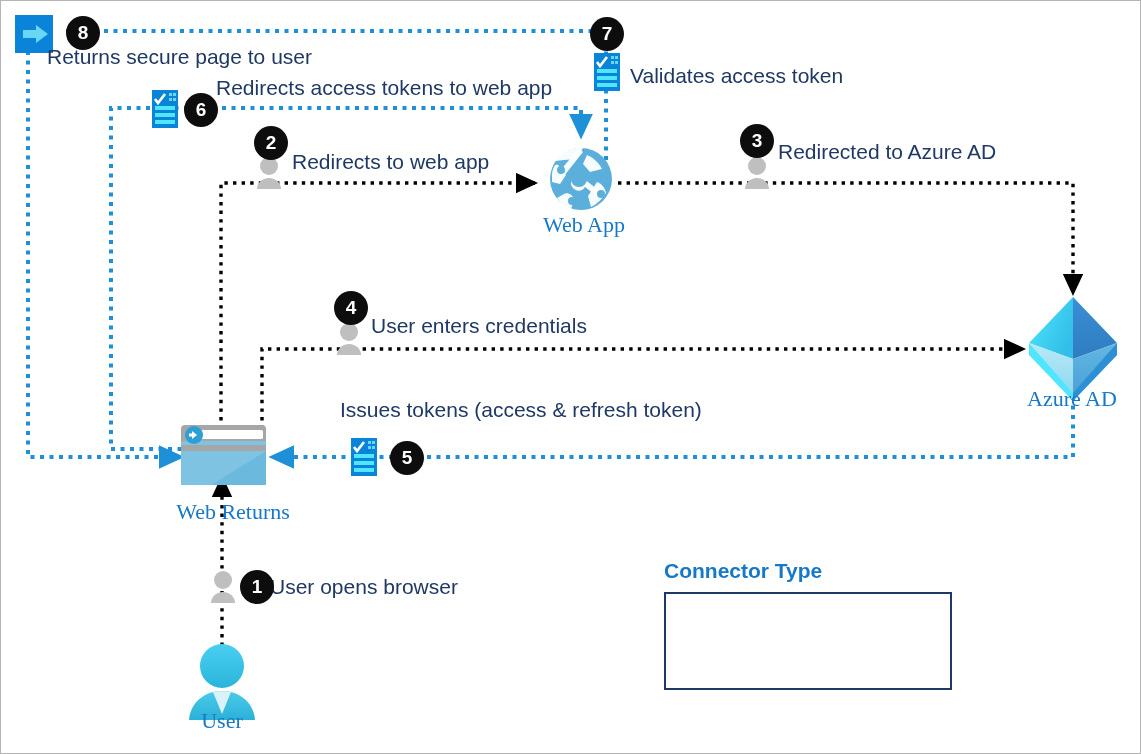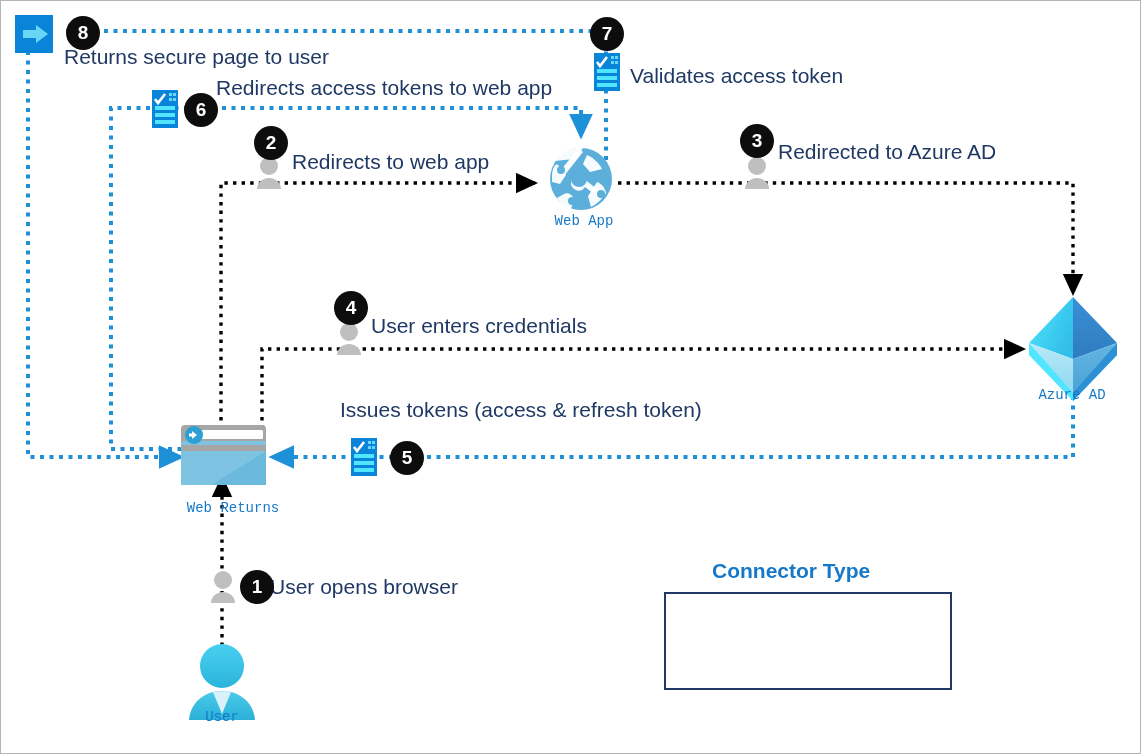--- a/index.html
+++ b/index.html
@@ -17,22 +17,22 @@
     position:absolute;
     color:#1F3864;
     font-size:21px;
     font-family:"Liberation Sans", sans-serif;
     white-space:nowrap;
     line-height:1;
   }
   .nodelbl{
     position:absolute;
     color:#1678C8;
-    font-size:14px;
-    font-family:Liberation Mono, monospace;
+    font-size:22px;
+    font-family:Liberation Serif, serif;
     white-space:nowrap;
     text-align:center;
     line-height:1;
   }
   .bubble{
     position:absolute;
     width:34px;height:34px;border-radius:50%;
     background:#0d0d0d;color:#ffffff;
     font-size:19px;font-weight:bold;
     display:flex;align-items:center;justify-content:center;
@@ -45,21 +45,20 @@
     background:#ffffff;
     box-sizing:border-box;
     z-index:7;
   }
   .legendtitle{
     position:absolute;
     color:#1678C8;
     font-size:21px;font-weight:bold;
     font-family:"Liberation Sans", sans-serif;
     white-space:nowrap;
-    margin-left:48px;
   }
   .legendlbl{
     position:absolute;
     color:#1F3864;
     font-size:21px;
     font-family:"Liberation Sans", sans-serif;
     white-space:nowrap;
   }
 </style>
 </head>
@@ -264,21 +263,21 @@
   <div class="bubble" style="left:589px;top:16px;">7</div>
   <div class="bubble" style="left:65px;top:15px;">8</div>
 
   <div class="lbl" style="left:269px;top:575px;">User opens browser</div>
   <div class="lbl" style="left:291px;top:150px;">Redirects to web app</div>
   <div class="lbl" style="left:777px;top:140px;">Redirected to Azure AD</div>
   <div class="lbl" style="left:370px;top:314px;">User enters credentials</div>
   <div class="lbl" style="left:215px;top:76px;">Redirects access tokens to web app</div>
   <div class="lbl" style="left:339px;top:398px;">Issues tokens (access &amp; refresh token)</div>
   <div class="lbl" style="left:629px;top:28px;margin-top:36px;">Validates access token</div>
-  <div class="lbl" style="left:63px;top:45px;">Returns secure page to user</div>
+  <div class="lbl" style="left:46px;top:45px;">Returns secure page to user</div>
 
   <div class="nodelbl" style="left:508px;top:213px;width:150px;">Web App</div>
   <div class="nodelbl" style="left:996px;top:387px;width:150px;">Azure AD</div>
   <div class="nodelbl" style="left:147px;top:500px;width:170px;">Web Returns</div>
   <div class="nodelbl" style="left:146px;top:709px;width:150px;">User</div>
 
   <div class="legendtitle" style="left:663px;top:558px;">Connector Type</div>
   <div class="legendbox" style="left:663px;top:591px;width:288px;height:98px;"></div>
   <div class="legendlbl" style="left:778px;top:607px;">Authentication</div>
   <div class="legendlbl" style="left:778px;top:648px;">Token</div>

